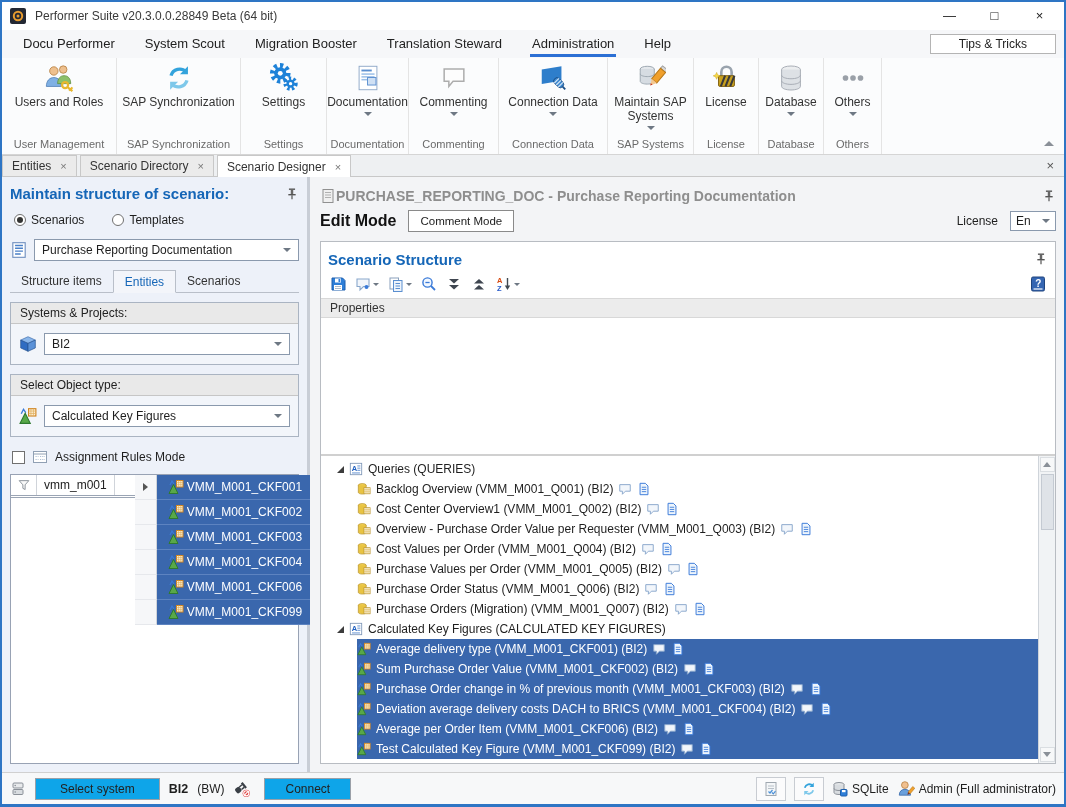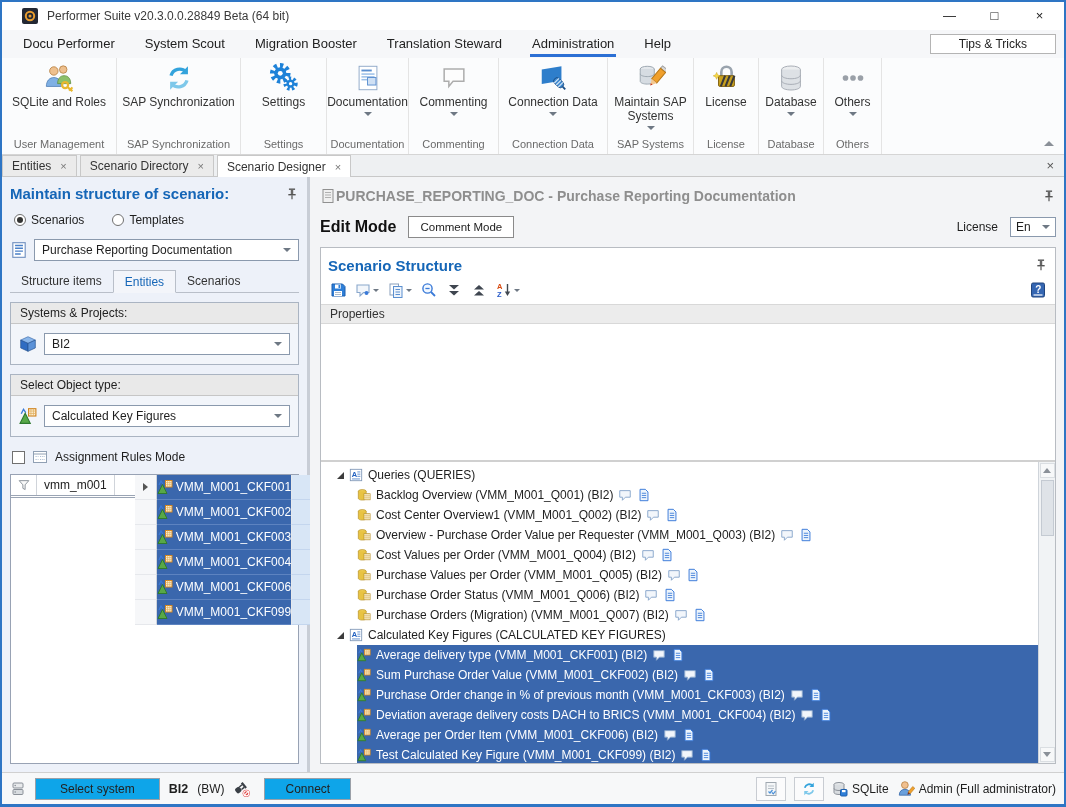--- a/index.html
+++ b/index.html
@@ -3,21 +3,21 @@
 <meta charset="utf-8">
 <style>
 *{box-sizing:border-box;margin:0;padding:0}
 html,body{width:1066px;height:807px}
 body{font-family:"Liberation Sans",sans-serif;font-size:12px;color:#1e1e1e;background:#fff}
 .window{width:1066px;height:807px;border:2px solid #2e75c4;border-bottom-width:3px;display:flex;flex-direction:column;background:#f5f6f8;overflow:hidden}
 .ic{display:inline-block;flex:0 0 auto}
 .ic svg{width:100%;height:100%;display:block}
 .ic14{width:14px;height:14px}.ic16{width:16px;height:16px}.ic18{width:18px;height:18px}.ic30{width:30px;height:30px}
 
-.titlebar{height:28px;background:#fff;display:flex;align-items:center;padding:0 2px 0 20px;gap:9px;flex:0 0 28px}
+.titlebar{height:28px;background:#fff;display:flex;align-items:center;padding:0 2px 0 8px;gap:9px;flex:0 0 28px}
 .title{font-size:12px;color:#3a3a3a}
 .wcontrols{margin-left:auto;display:flex}
 .wc{width:45px;text-align:center;font-size:13px;color:#222;line-height:28px;cursor:default}
 
 .menubar{height:28px;background:#f6f7f9;display:flex;align-items:center;padding:0 6px;flex:0 0 28px}
 .mitem{padding:0 15px;font-size:13px;color:#222;height:28px;line-height:27px;position:relative}
 .mitem.active::after{content:"";position:absolute;left:13px;right:13px;bottom:1px;height:3px;background:#2b6fd4}
 .tips{margin-left:auto;margin-right:2px;height:20px;padding:0 28px;font-size:12px;background:#fff;border:1px solid #b4b4b4;color:#222;font-family:inherit}
 
 .ribbon{height:97px;background:#fbfcfd;border-bottom:1px solid #d5d5d5;display:flex;flex:0 0 97px;position:relative}
@@ -61,38 +61,38 @@
 
 .grid{flex:1;border:1px solid #98a2b4;background:#fff;display:flex;min-height:0}
 .g-filter{display:flex;height:23px;border-bottom:3px double #9aa4b4;align-items:stretch;flex:0 0 23px}
 .gf-funnel{width:26px;border-right:1px solid #d0d4da;display:flex;align-items:center;justify-content:center}
 .gf-input{flex:1;border-right:1px solid #d0d4da;display:flex;align-items:center;padding:0 7px;font-size:12px;color:#222}
 .gf-extra{width:20px}
 .g-body{flex:1;display:flex;min-height:0}
 .g-rows{flex:1;display:flex;flex-direction:column;min-width:0}
 .grow{height:25px;flex:0 0 25px;display:flex;align-items:stretch}
 .g-gutter{width:22px;background:#f6f7f9;border-right:1px solid #d0d4da;border-bottom:1px solid #e6e8ec;display:flex;align-items:center;justify-content:center}
-.g-cell{flex:1;display:flex;align-items:center;gap:3px;padding:0 0;min-width:0}
+.g-cell{flex:1;display:flex;align-items:center;gap:3px;padding:0 11px;min-width:0}
 .grow.sel .g-cell{background:#3a67ad;color:#fff;border-bottom:1px solid #5d83c0}
 .g-lbl{white-space:nowrap;overflow:hidden}
 .g-extra{width:20px;border-left:1px solid #e6e8ec}
 .grow.sel .g-extra{background:#d8e6f6;border-bottom:1px solid #c4d6ee}
 .marker{width:0;height:0;border-left:5px solid #555;border-top:4px solid transparent;border-bottom:4px solid transparent}
 
 .vscroll{width:17px;flex:0 0 17px;background:#f1f3f5;border-left:1px solid #cfd4da;display:flex;flex-direction:column;align-items:center;padding:1px}
 .sarr{width:15px;height:15px;background:#f7f8f9;border:1px solid #dadee2;display:flex;align-items:center;justify-content:center}
 .sarr.bottom{margin-top:auto}
 .tri-up{width:0;height:0;border-left:4px solid transparent;border-right:4px solid transparent;border-bottom:5px solid #8a9098}
 .tri-dn{width:0;height:0;border-left:4px solid transparent;border-right:4px solid transparent;border-top:5px solid #8a9098}
 .sthumb{width:13px;height:56px;background:#dfe3e8;border:1px solid #c4cad2;margin-top:2px}
 
 .rpanel{flex:1;display:flex;flex-direction:column;min-width:0;background:#f3f4f6;padding:8px 8px 8px 10px}
 .dochead{display:flex;align-items:center;gap:0;flex:0 0 22px}
 .dochead-t{color:#8e8e8e;font-weight:bold;font-size:14px;white-space:nowrap;overflow:hidden}
-.moderow{display:flex;align-items:center;gap:12px;margin:8px 0 8px;flex:0 0 24px}
+.moderow{display:flex;align-items:center;gap:12px;margin:2px 0 8px;flex:0 0 24px}
 .editmode{font-size:16px;font-weight:bold;color:#111}
 .cmode{height:22px;border:1px solid #8a8a8a;background:#fff;padding:0 11px;font-size:11.5px;font-family:inherit;color:#222}
 .langlbl{margin-left:auto;font-size:12px}
 .spanel{flex:1;border:1px solid #b8bcc2;background:#fff;display:flex;flex-direction:column;min-height:0;padding:5px 7px 0}
 .sphead{display:flex;align-items:center;flex:0 0 24px}
 .sptitle{color:#1566b7;font-size:15px;font-weight:bold}
 .sptools{display:flex;align-items:center;gap:5px;padding:3px 0 4px;flex:0 0 27px}
 .tbtn{display:flex;align-items:center;padding:2px}
 .tbtn.help{margin-left:auto}
 .propbar{background:#ececec;border-top:1px solid #d8d8d8;border-bottom:1px solid #d8d8d8;padding:2px 9px;font-size:12px;color:#333;margin:0 -7px;flex:0 0 20px}
@@ -152,21 +152,21 @@
       <span class="ic ic30">
               <svg viewBox="0 0 32 32">
                 <circle cx="10.5" cy="8.5" r="4.5" fill="#eec08e" stroke="#b07838" stroke-width=".8"></circle>
                 <path d="M2.5 25c0-6 3.5-9.5 8-9.5s8 3.5 8 9.5z" fill="#7fb0e4" stroke="#4a78b0" stroke-width=".8"></path>
                 <circle cx="20.5" cy="7" r="4" fill="#eec08e" stroke="#b07838" stroke-width=".8"></circle>
                 <path d="M14.5 22c0-5.5 3-8.5 7-8.5s7 3 7 8.5z" fill="#8cc06a" stroke="#5a8a3a" stroke-width=".8"></path>
                 <circle cx="22.5" cy="23.5" r="3.2" fill="none" stroke="#e8b72e" stroke-width="2.4"></circle>
                 <path d="M25.3 25.8l5 4.2M28.5 28l1.8-2M26.8 29.5l1.6-1.9" stroke="#e8b72e" stroke-width="2.2" fill="none"></path>
               </svg>
             </span>
-      <span class="rlbl">SQLite and Roles</span>
+      <span class="rlbl">Users and Roles</span>
 
     </div>
     <div class="rglbl">User Management</div>
   </div>
         <div class="rgroup" style="width:124px">
     <div class="rbtn">
       <span class="ic ic30">
               <svg viewBox="0 0 32 32" fill="none">
                 <path d="M7.5 13.5A9.5 9.5 0 0 1 23.5 9.5" stroke="#33a3dc" stroke-width="3.6"></path>
                 <path d="M25.5 3.5v8.5h-8.5z" fill="#33a3dc"></path>

